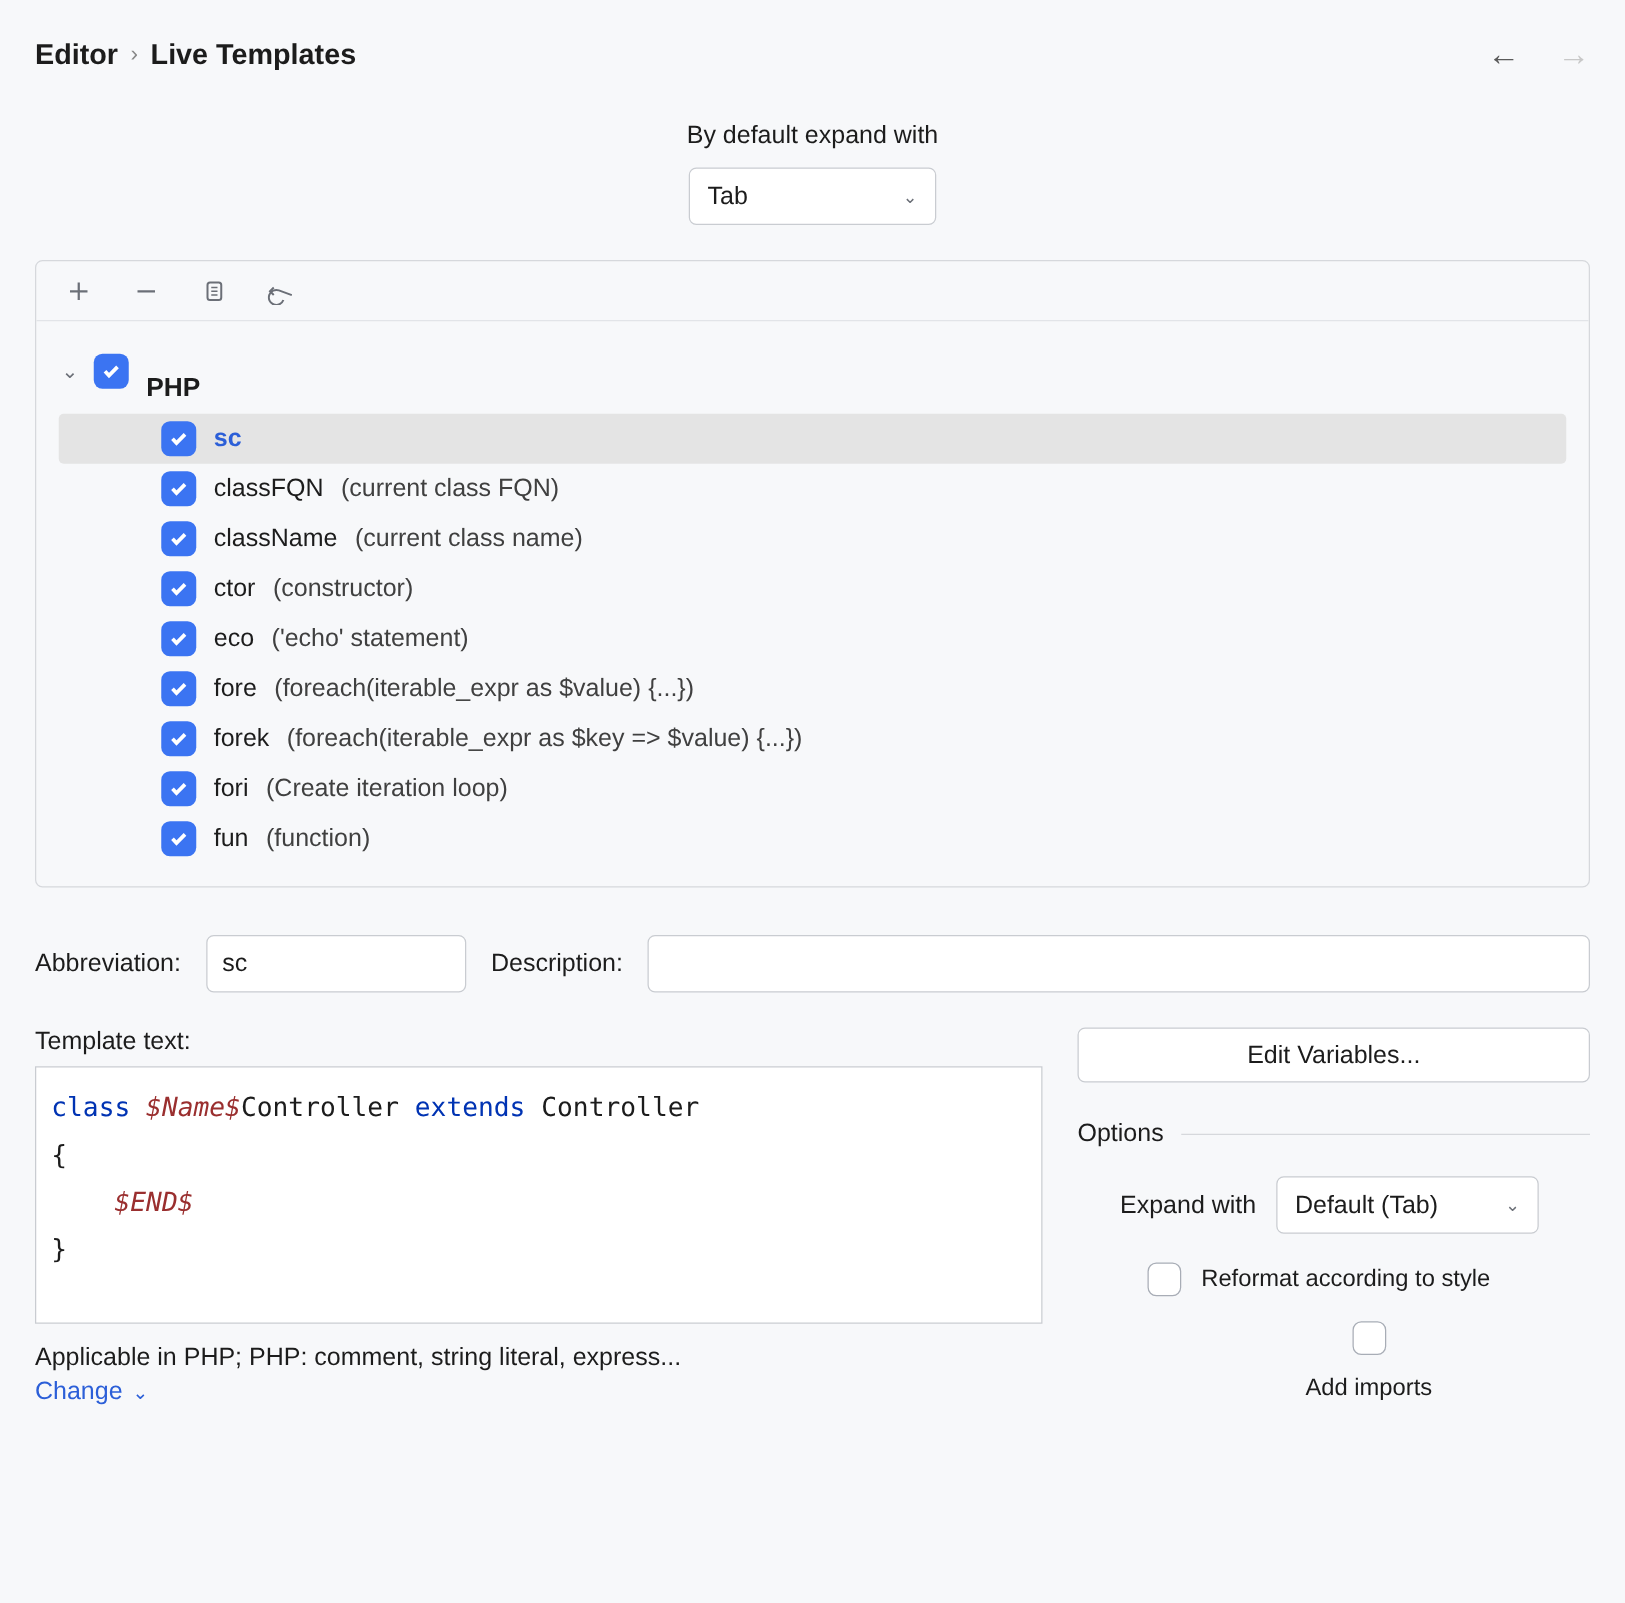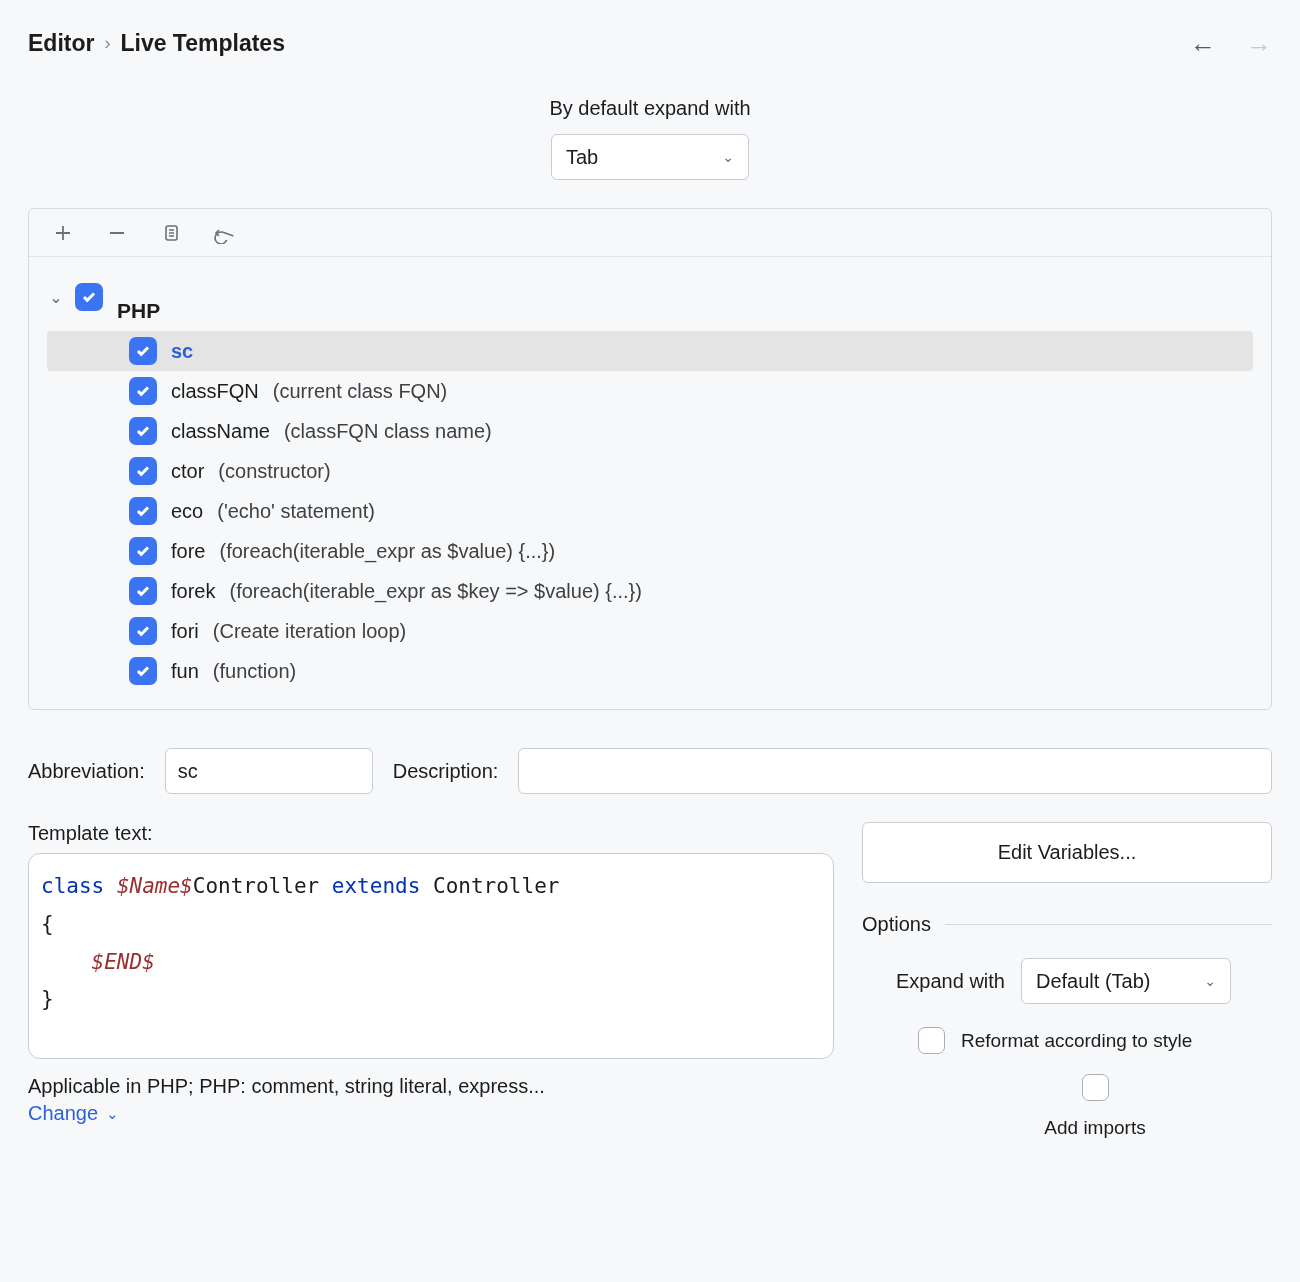--- a/index.html
+++ b/index.html
@@ -66,34 +66,34 @@
     }
     .abbr-input { width: 208px; }
     .desc-input { flex:1; }
 
     .lower-grid { display:flex; gap: 28px; }
     .left-col { flex: 1 1 auto; min-width: 0;}
     .right-col { width: 410px; flex-shrink: 0;}
 
     .tpl-label { font-size: 20px; margin-bottom: 8px; }
     .code-box {
-      border: 1px solid #c9ccd1; background:#fff; border-radius:12px;
+      border: 1px solid #c9ccd1; background:#fff; border-radius:0;
       padding: 14px 12px; font-family: ui-monospace, Menlo, Consolas, monospace;
       font-size: 21px; line-height: 1.8; min-height: 206px; white-space: pre;
       color:#1c1c1c;
     }
     .kw { color:#0033b3; }
     .var { color:#9a2f2f; font-style: italic; }
 
     .applicable { margin-top: 16px; font-size: 20px; }
     .change-link { color:#2c5fd8; display:inline-flex; align-items:center; gap:8px; margin-top: 4px; font-size: 20px;}
 
     .btn {
       border:1px solid #c9ccd1; border-radius:6px; background:#fff;
-      height:61px; display:flex; align-items:center; justify-content:center;
+      height:44px; display:flex; align-items:center; justify-content:center;
       font-size: 20px; width:100%;
     }
     .options-section { margin-top: 30px; }
     .options-heading { display:flex; align-items:center; gap:14px; font-size: 20px; color:#1c1c1c; margin-bottom: 22px;}
     .options-heading .hr { flex:1; height:1px; background:#d6d8dc; }
     .opt-row { display:flex; align-items:center; gap: 16px; margin-bottom: 20px; padding-left: 34px;}
     .opt-row.expand-opt label { font-size: 20px; }
     .chkbox {
       width: 27px; height:27px; border:1.5px solid #a8adb6; border-radius:7px; background:#fff; flex-shrink:0;
     }
@@ -174,21 +174,21 @@
           <span class="item-name">classFQN</span>
           <span class="item-desc">(current class FQN)</span>
         </div>
         <div class="item-row">
           <span class="node-chk">
             <svg width="16" height="16" viewBox="0 0 16 16">
               <path d="M3 8l3.2 3.4L13 4.5"></path>
             </svg>
           </span>
           <span class="item-name">className</span>
-          <span class="item-desc">(classFQN class name)</span>
+          <span class="item-desc">(current class name)</span>
         </div>
         <div class="item-row">
           <span class="node-chk">
             <svg width="16" height="16" viewBox="0 0 16 16">
               <path d="M3 8l3.2 3.4L13 4.5"></path>
             </svg>
           </span>
           <span class="item-name">ctor</span>
           <span class="item-desc">(constructor)</span>
         </div>

